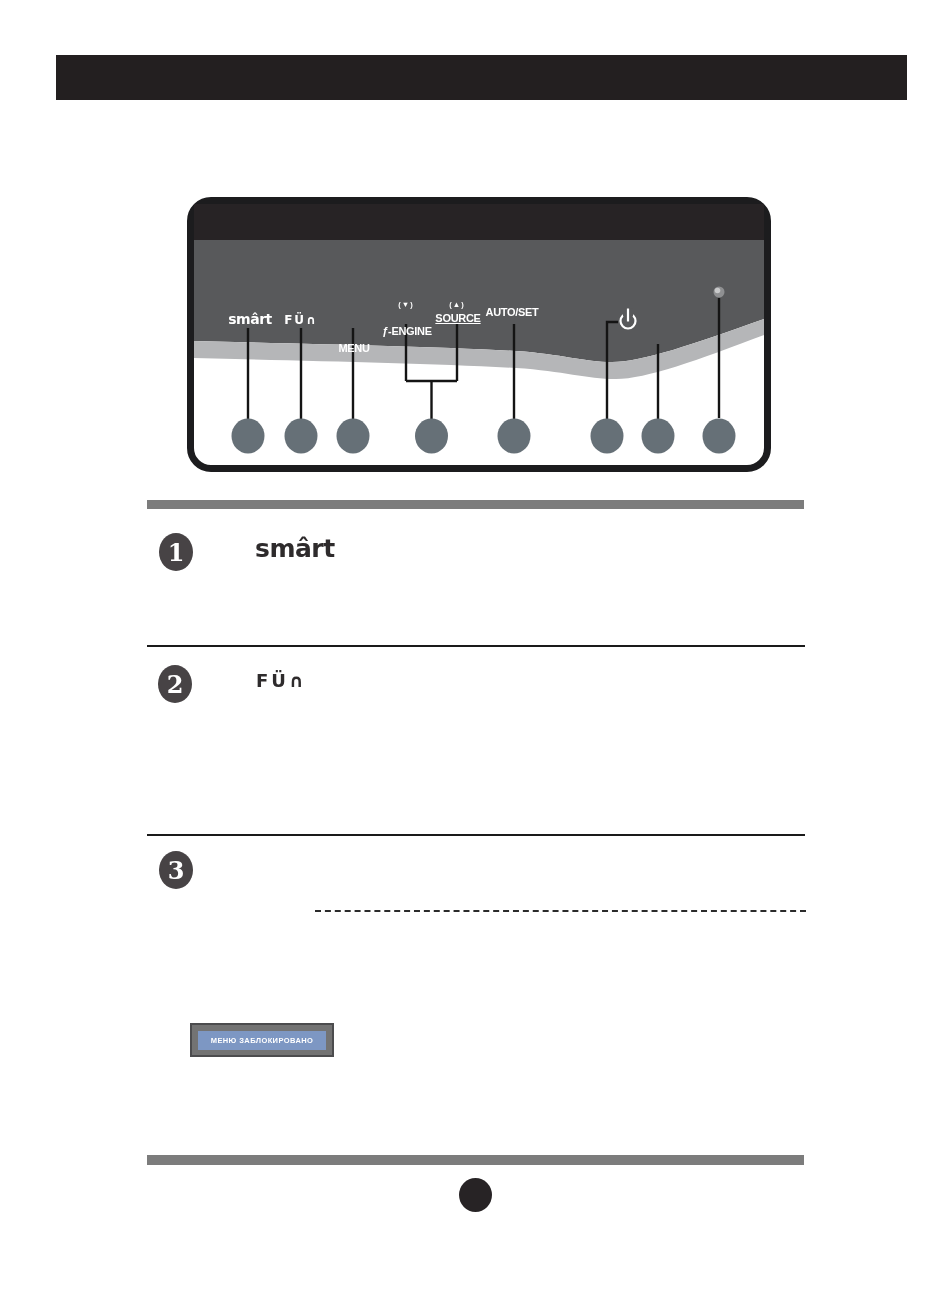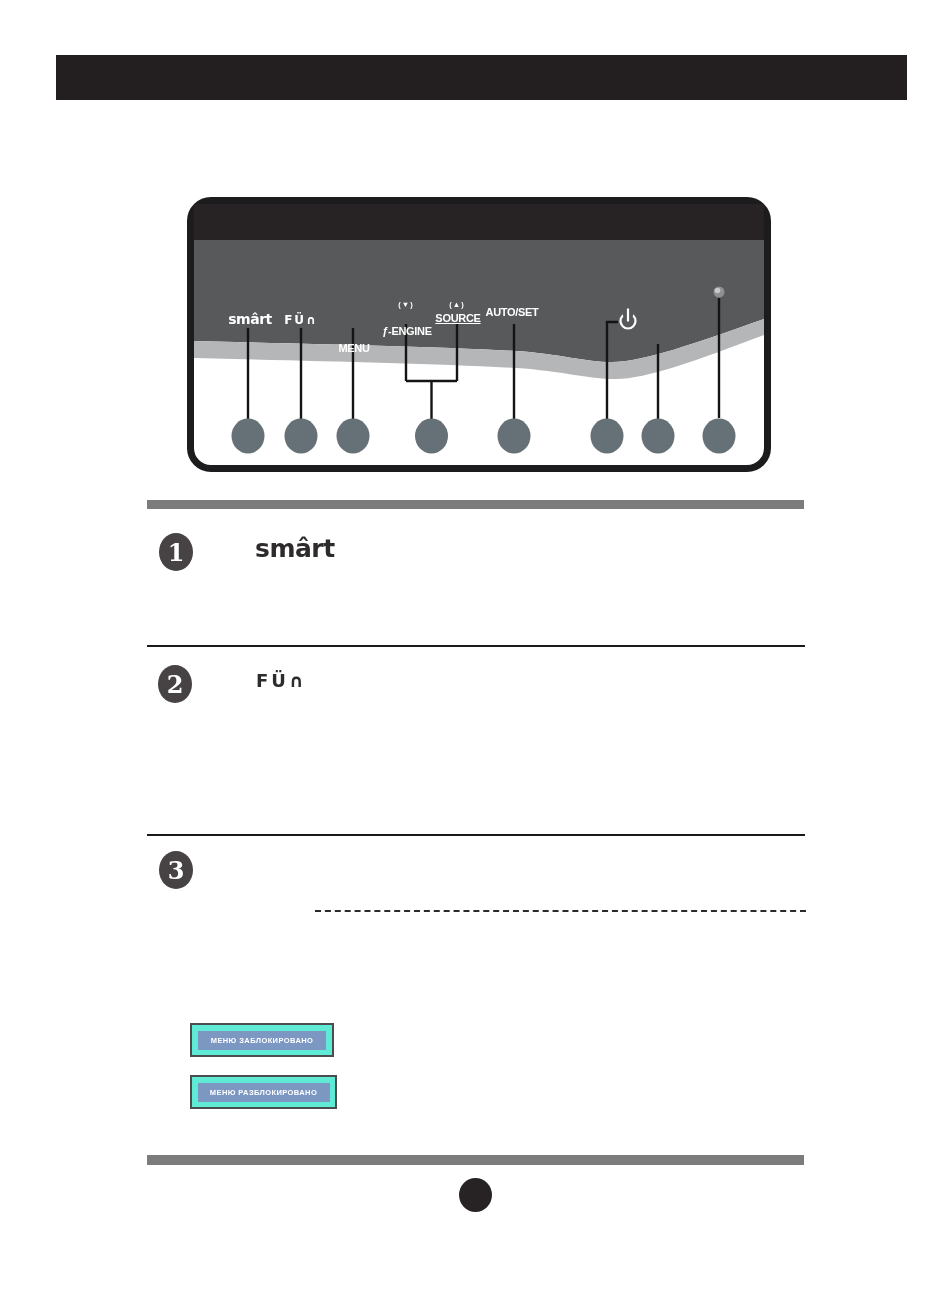--- a/index.html
+++ b/index.html
@@ -27,21 +27,21 @@
   
   .num-circle{width:34px;height:38px;border-radius:50%;background:#474345;color:#ffffff;
               display:flex;align-items:center;justify-content:center;
               font-family:"DejaVu Serif",serif;font-weight:700;font-size:24px;}
 
   .logo-dark{color:#2e2b2c;font-family:"DejaVu Sans",sans-serif;font-weight:700;white-space:nowrap;}
   .rule{left:147px;width:658px;height:2px;background:#1a1a1a;}
   .dashed-rule{left:315px;top:910px;width:491px;height:0;border-top:2px dashed #2b2b2b;}
 
   
-  .osd-box{box-sizing:border-box;background:#5eead4;border:2px solid #4c4c4e;
+  .osd-box{box-sizing:border-box;background:#737373;border:2px solid #4c4c4e;
            display:flex;align-items:center;justify-content:center;}
   .osd-inner{background:var(--osd-blue,#7D97C3);display:flex;align-items:center;justify-content:center;
              color:#ffffff;font-weight:700;font-size:7.5px;letter-spacing:0.4px;white-space:nowrap;}
 
   .page-dot{left:459px;top:1178px;width:33px;height:34px;border-radius:50%;background:#272325;}
 </style>
 </head>
 <body>
 
 <div class="page">
@@ -119,20 +119,17 @@
   <div class="abs rule" style="top:834px;"></div>
 
   <div class="abs num-circle" style="left:159px;top:851px;">
       <span>3</span>
     </div>
   <div class="abs dashed-rule"></div>
 
   <div class="abs osd-box" style="left:190px;top:1023px;width:144px;height:34px;">
     <div class="osd-inner" style="width:128px;height:19px;">МЕНЮ ЗАБЛОКИРОВАНО</div>
   </div>
-  <div class="abs osd-box" style="left:190px;top:1075px;width:147px;height:34px;">
-    <div class="osd-inner" style="width:132px;height:19px;">МЕНЮ РАЗБЛОКИРОВАНО</div>
-  </div>
 
   <div class="abs divider" style="top:1155px;height:10px;"></div>
   <div class="abs page-dot"></div>
 
 </div>
 
 </body></html>

